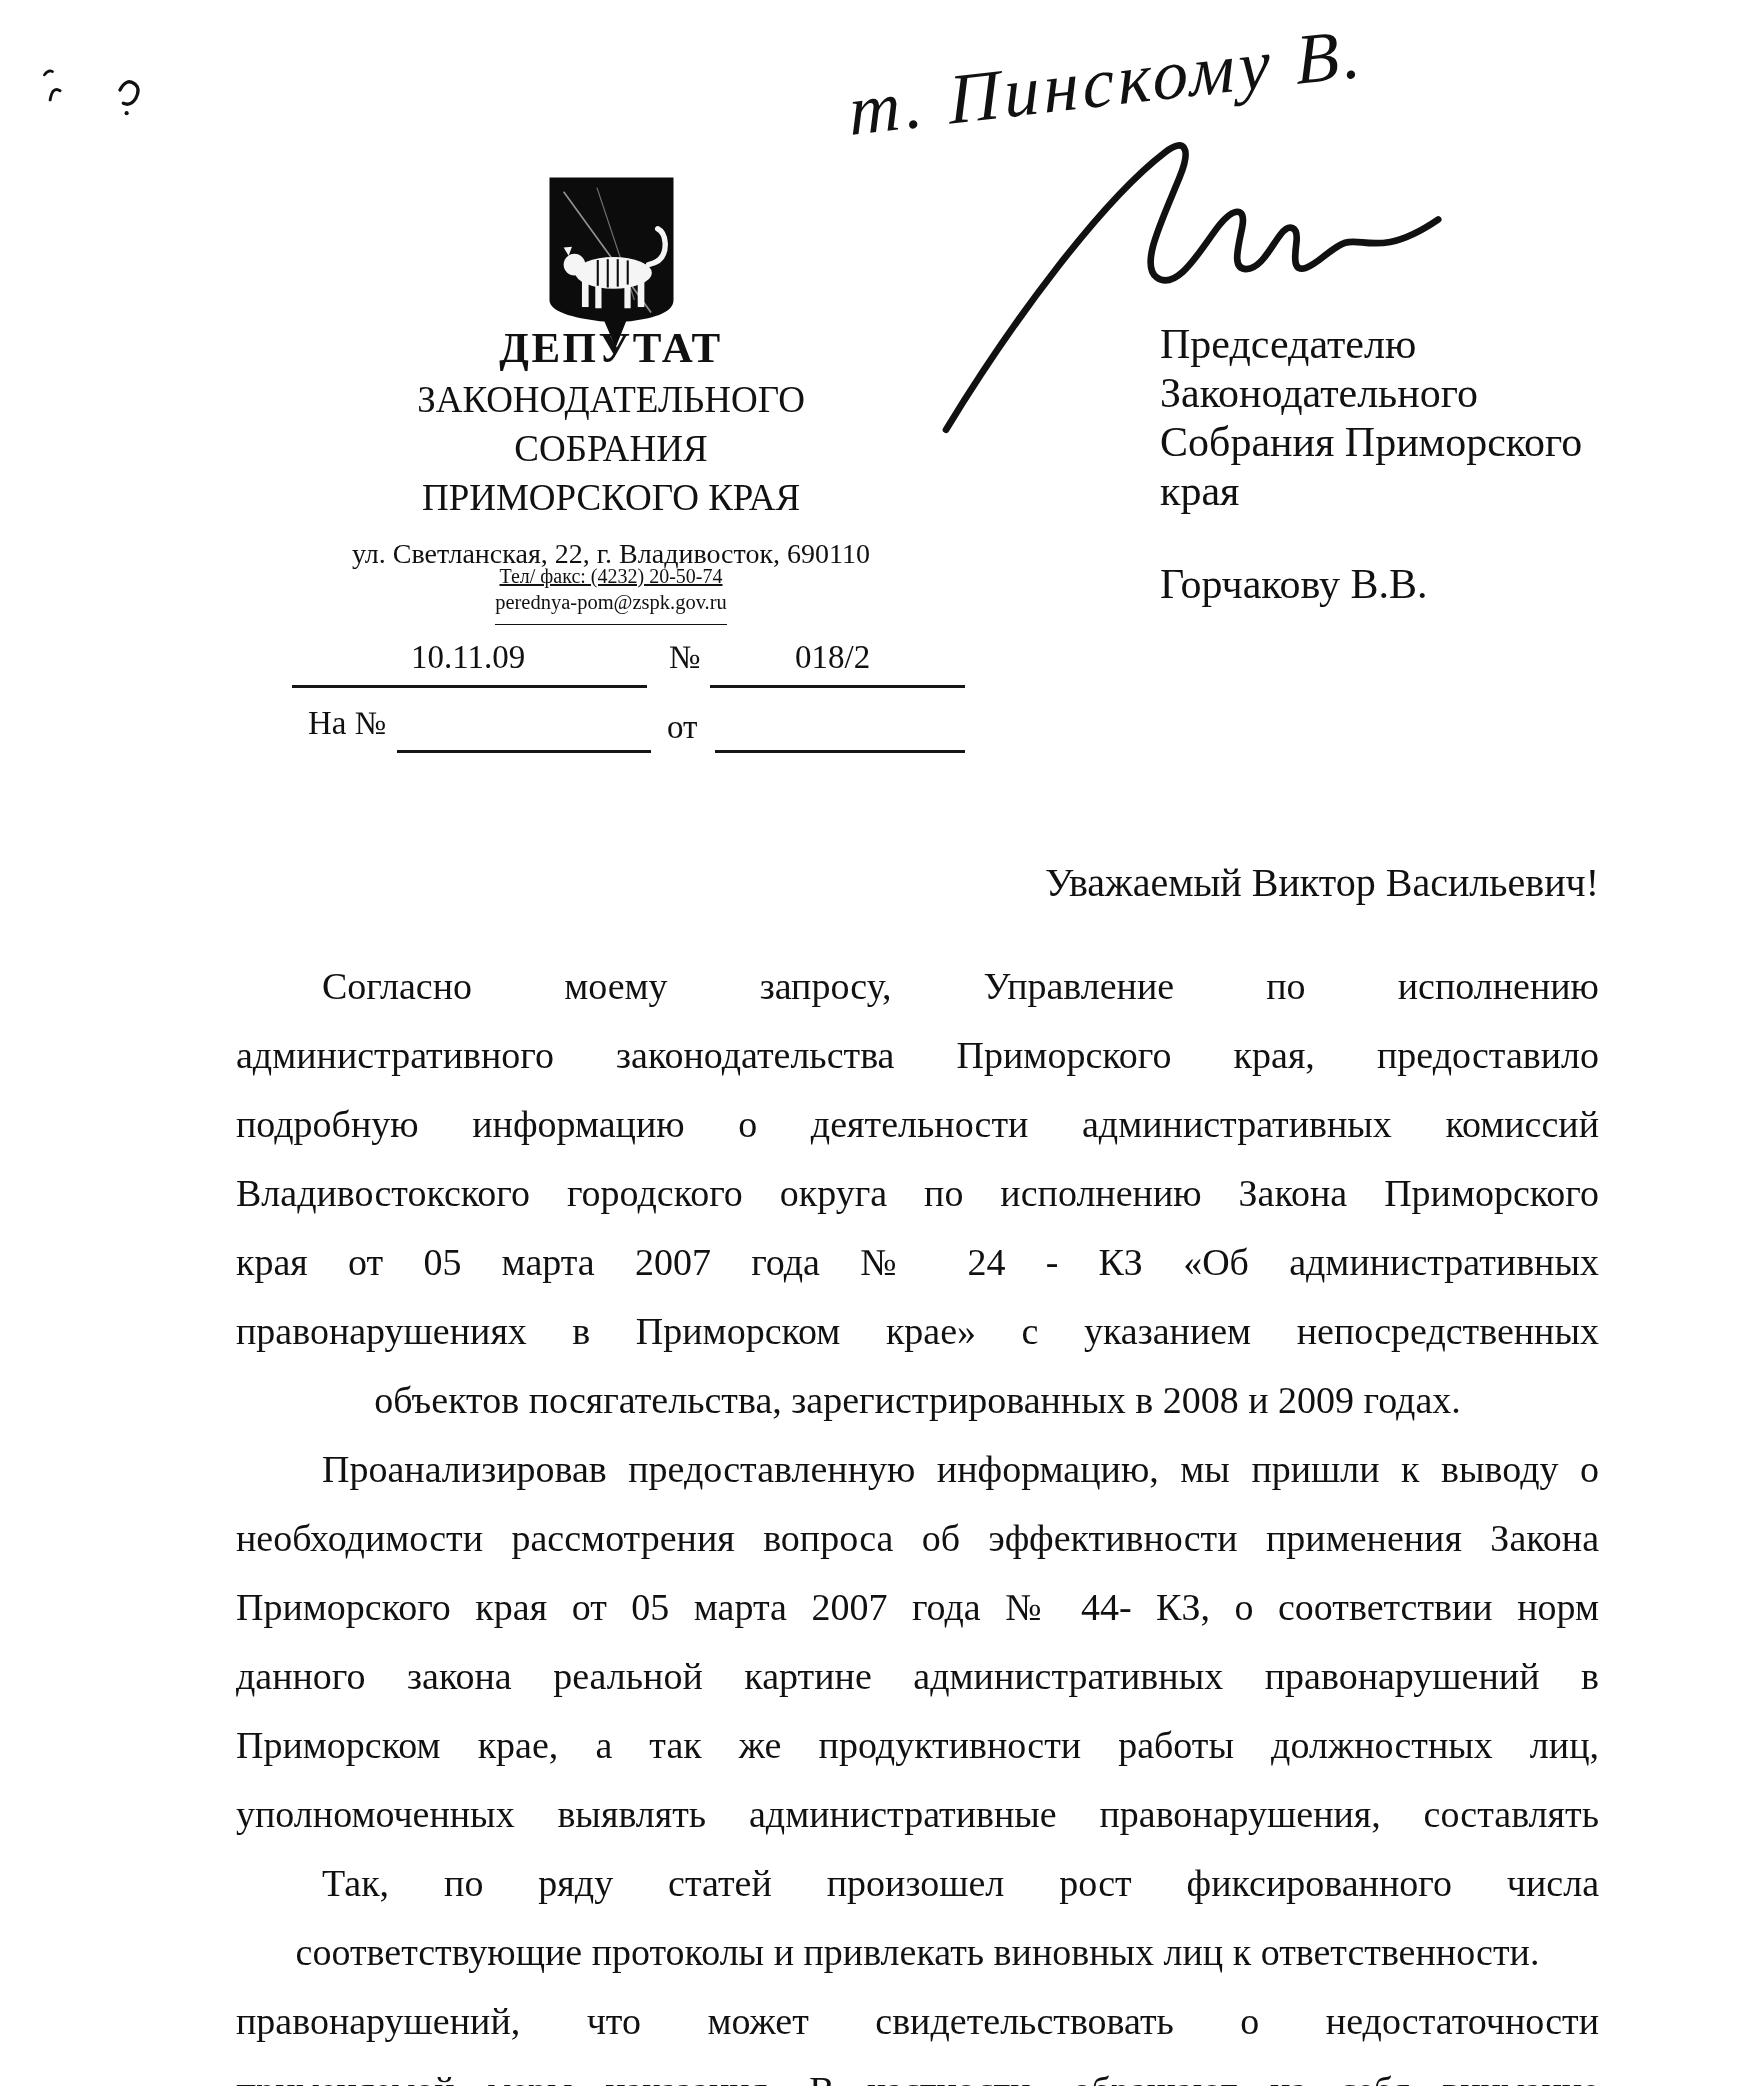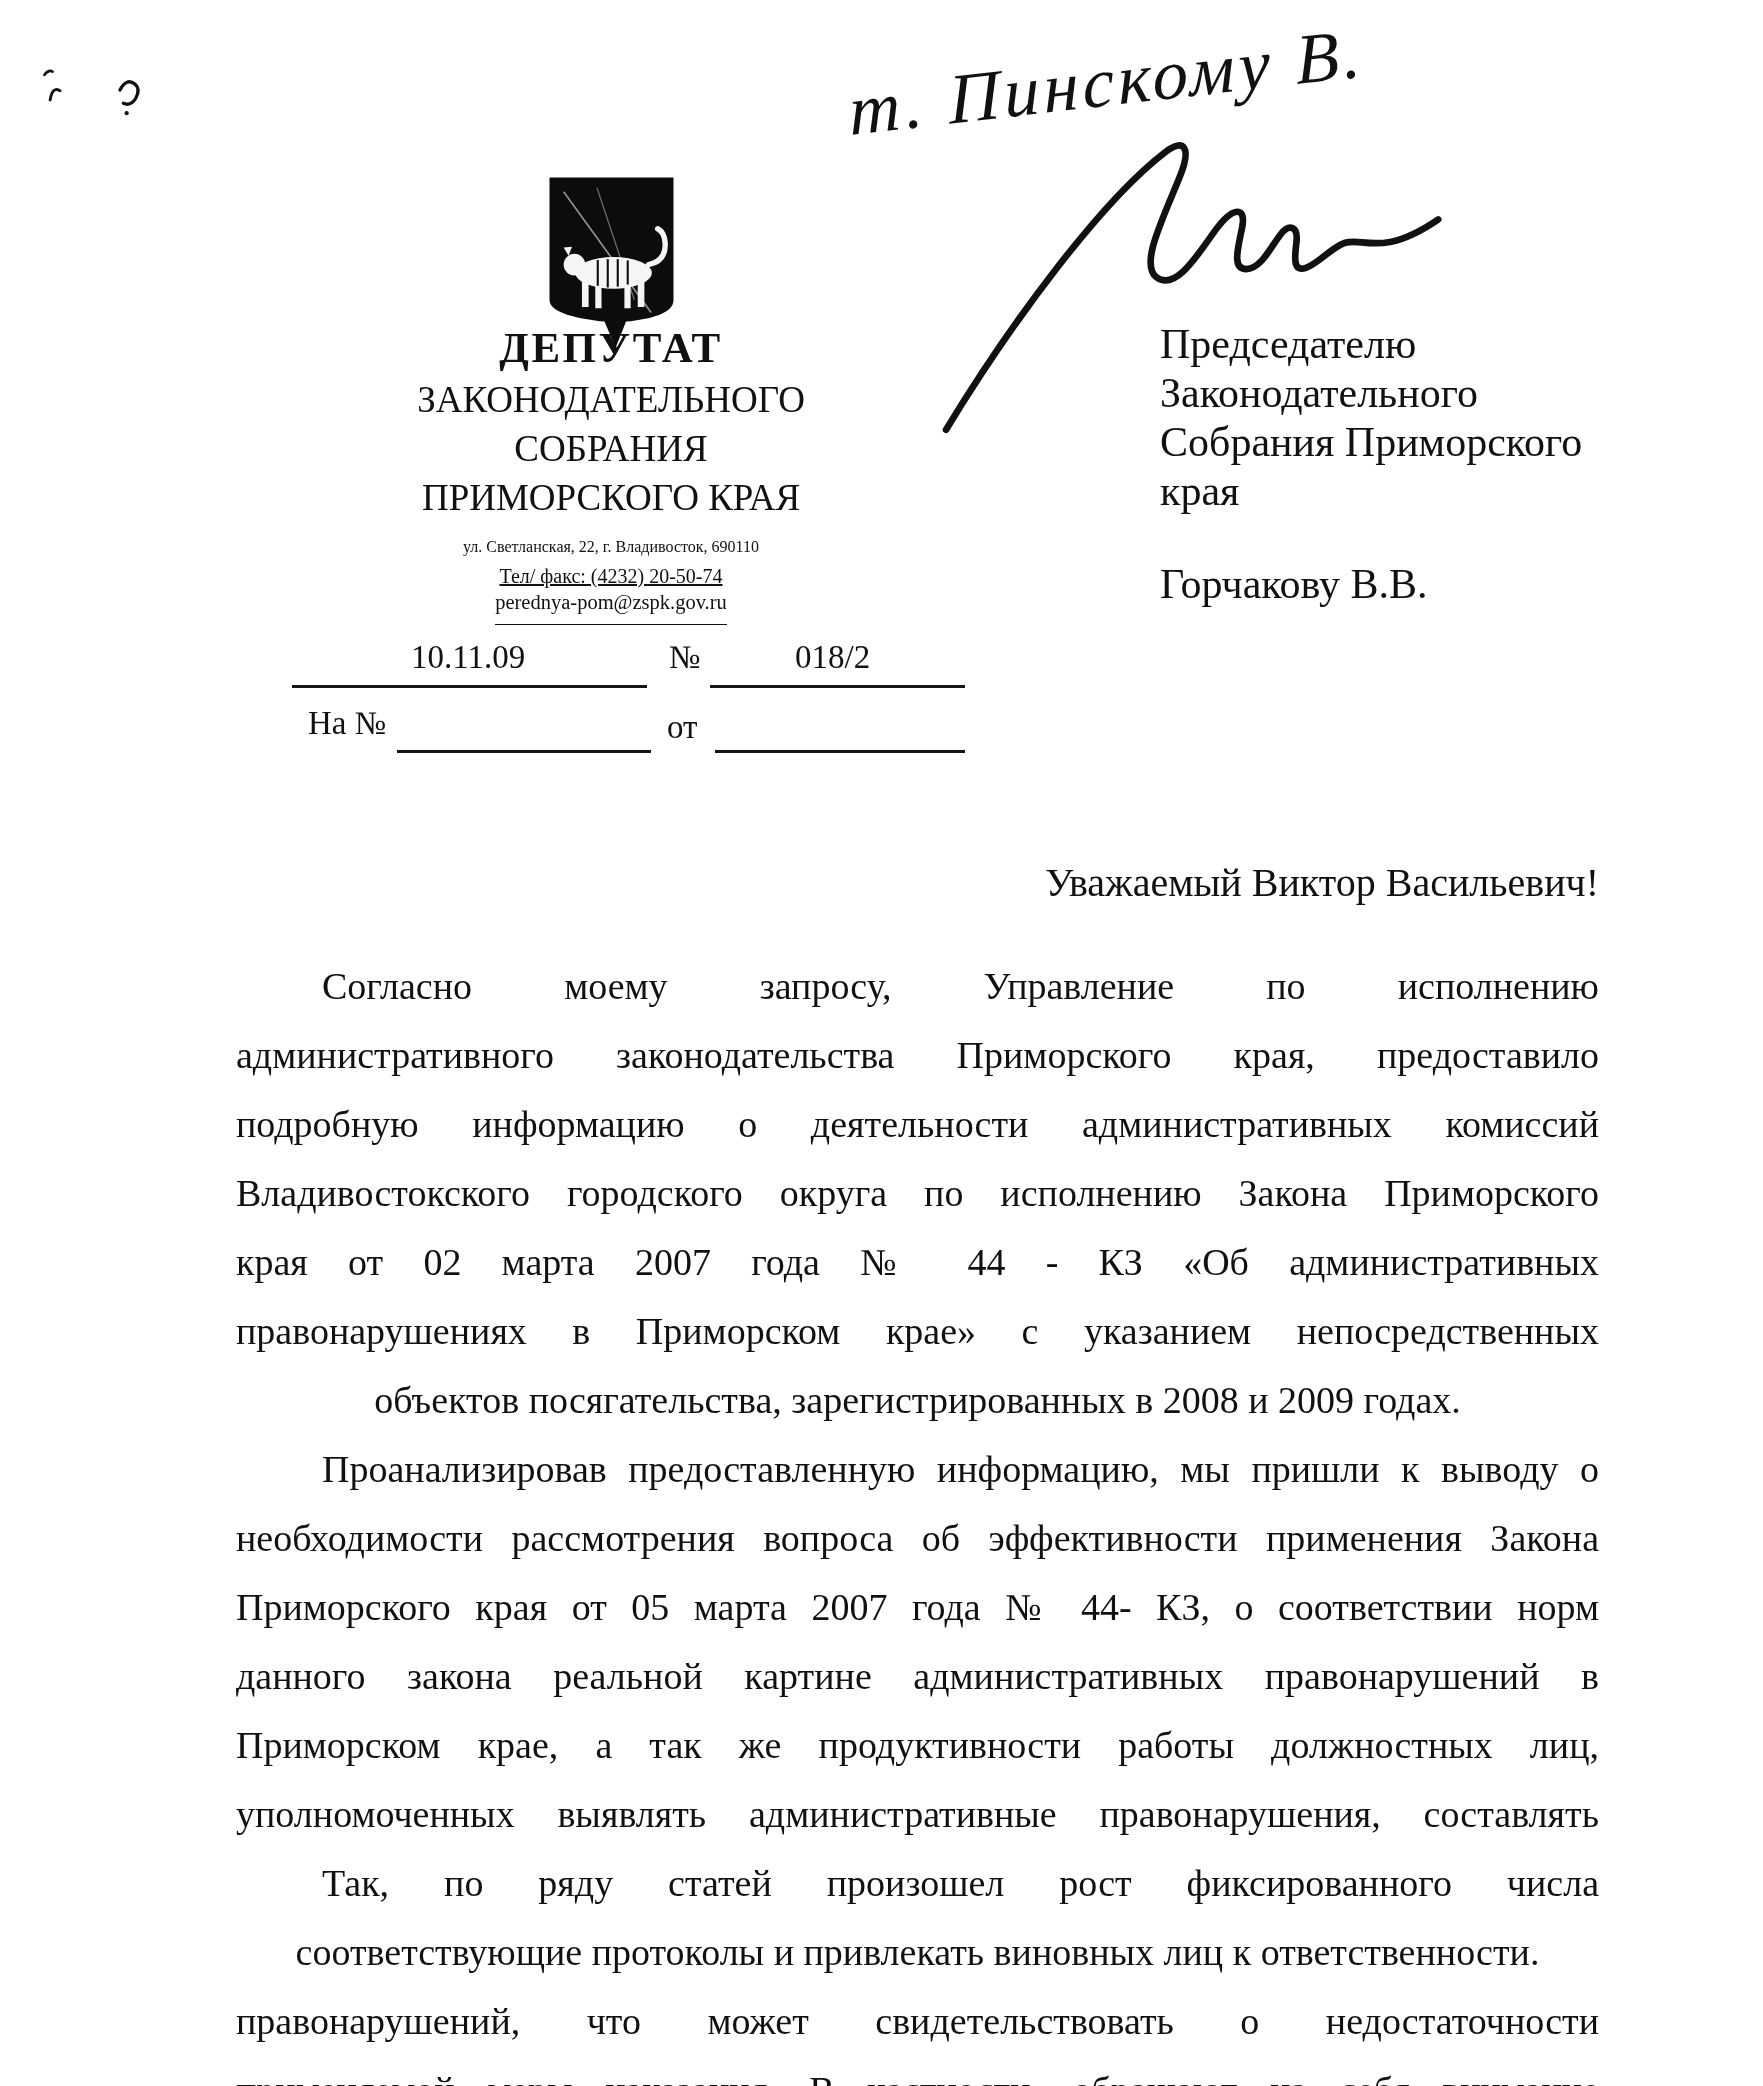--- a/index.html
+++ b/index.html
@@ -14,21 +14,21 @@
 
   
   .emblem { left:547px; top:175px; width:129px; height:175px; }
 
   
   .lh { left:294px; width:634px; text-align:center; }
   .lh-t1 { top:323px;  font-size:43px; font-weight:bold; letter-spacing:2.5px; }
   .lh-t2 { top:378px;  font-size:37px; }
   .lh-t3 { top:427px; font-size:37px; }
   .lh-t4 { top:476px; font-size:37px; }
-  .lh-addr  { top:538px; font-size:16px; }
+  .lh-addr  { top:538px; font-size:28px; }
   .lh-phone { top:565px; font-size:20px;text-decoration:underline; }
   .lh-email-row { top:591px; font-size:20.5px; }
   .lh-email-row span { display:inline-block; border-bottom:1.7px solid #111; padding-bottom:10px; }
 
   
   .hand-note {
     left:851px; top:71px; font-size:71px; font-style:italic; letter-spacing:4.2px;
     transform:rotate(-6.5deg) skewX(-4deg); transform-origin:left bottom; white-space:nowrap;
   }
   .signature { left:906px; top:121px; width:543px; height:317px; }
@@ -123,21 +123,21 @@
   <div class="abs rule ul3"></div>
   <div class="abs rule ul4"></div>
 
   <div class="abs salutation">Уважаемый Виктор Васильевич!</div>
 
   <div class="abs body-block">
     <div class="bline j ind">Согласно моему запросу, Управление по исполнению</div>
     <div class="bline j">административного законодательства Приморского края, предоставило</div>
     <div class="bline j">подробную информацию о деятельности административных комиссий</div>
     <div class="bline j">Владивостокского городского округа по исполнению Закона Приморского</div>
-    <div class="bline j">края от 02 марта 2007 года № 44 - КЗ «Об административных</div>
+    <div class="bline j">края от 05 марта 2007 года № 24 - КЗ «Об административных</div>
     <div class="bline j">правонарушениях в Приморском крае» с указанием непосредственных</div>
     <div class="bline l">объектов посягательства, зарегистрированных в 2008 и 2009 годах.</div>
     <div class="bline j ind">Проанализировав предоставленную информацию, мы пришли к выводу о</div>
     <div class="bline j">необходимости рассмотрения вопроса об эффективности применения Закона</div>
     <div class="bline j">Приморского края от 05 марта 2007 года № 44- КЗ, о соответствии норм</div>
     <div class="bline j">данного закона реальной картине административных правонарушений в</div>
     <div class="bline j">Приморском крае, а так же продуктивности работы должностных лиц,</div>
     <div class="bline j">уполномоченных выявлять административные правонарушения, составлять</div>
     <div class="bline j ind">Так, по ряду статей произошел рост фиксированного числа</div>
     <div class="bline l">соответствующие протоколы и привлекать виновных лиц к ответственности.</div>

